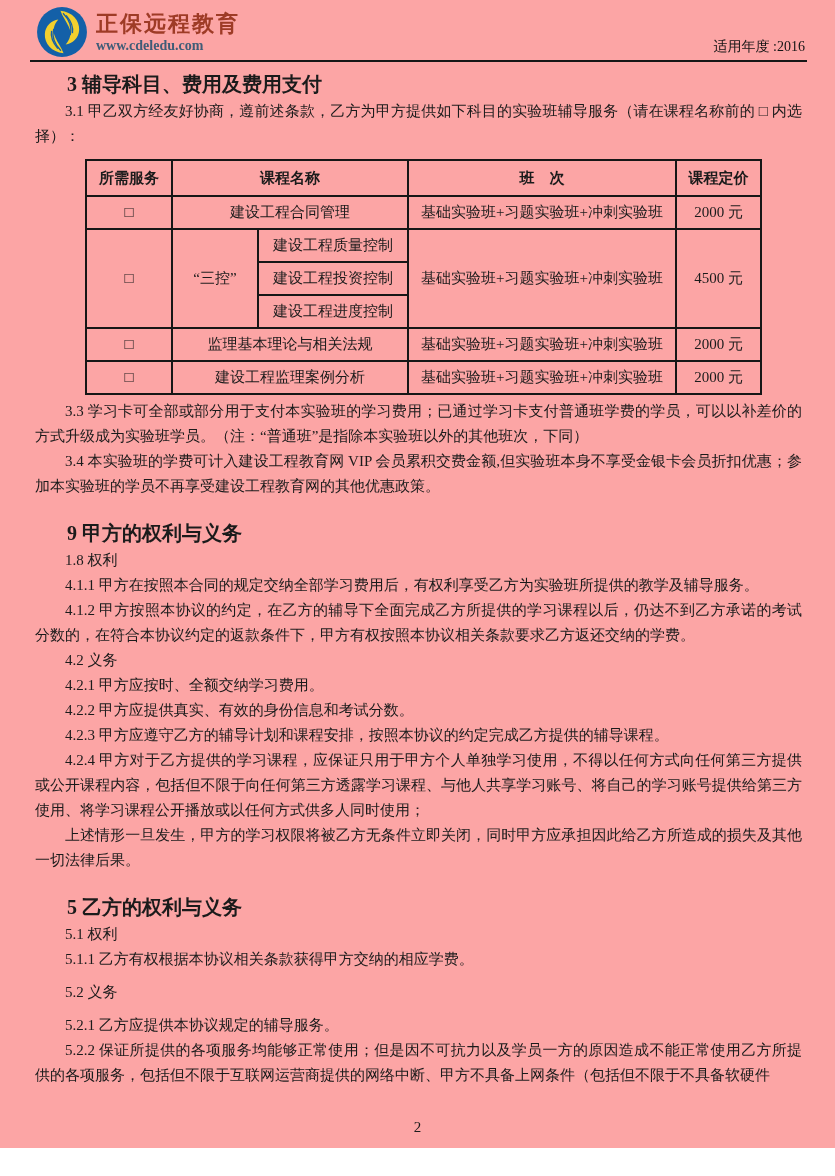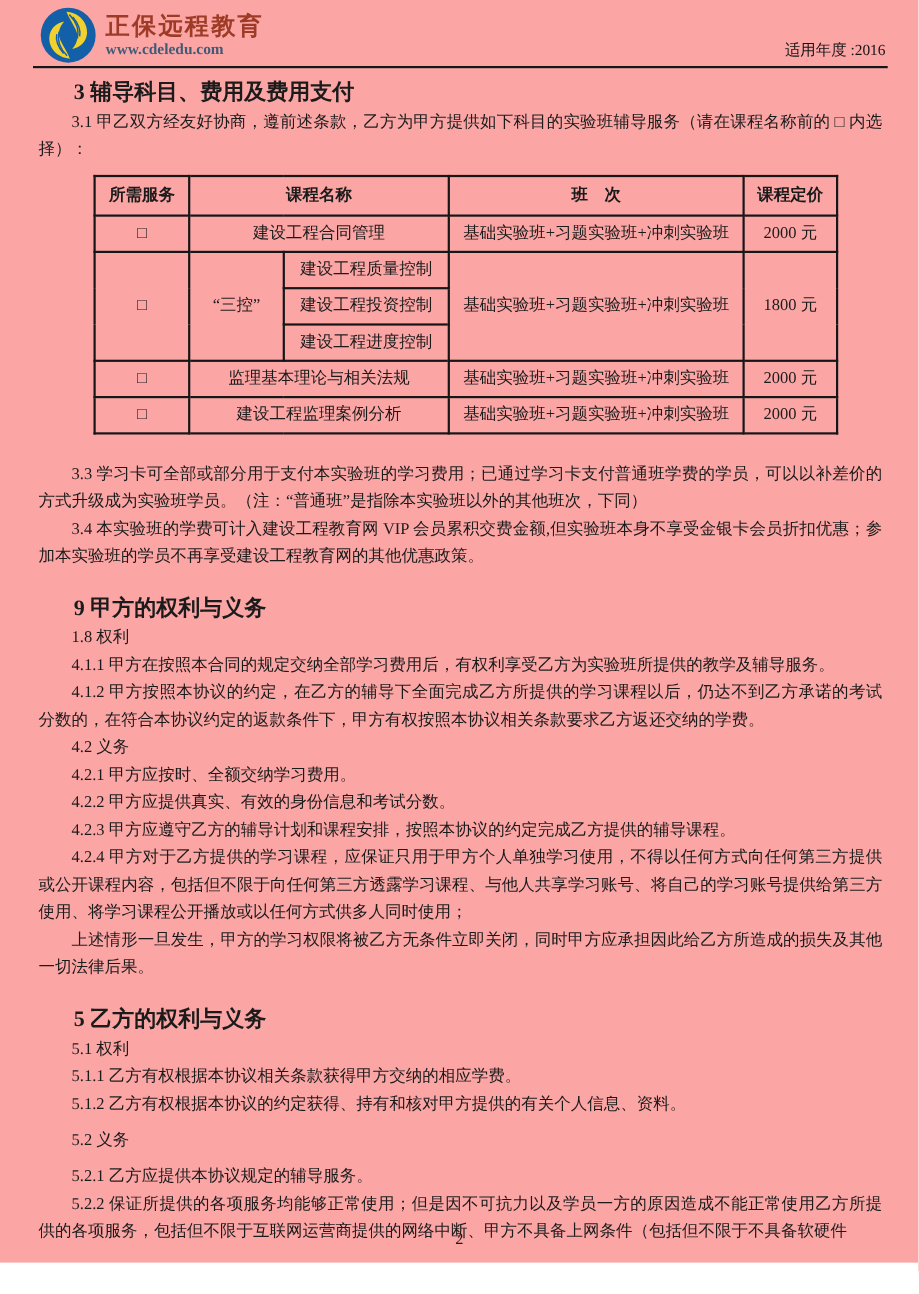--- a/index.html
+++ b/index.html
@@ -51,21 +51,21 @@
     margin: 4px 0 2px 0;
     text-indent: 1.6em;
   }
   .h-gap { margin-top: 22px; }
   .p { margin: 0; text-indent: 2em; text-align: justify; }
   .p-gap-sm { margin-top: 8px; }
 
   
   table.course {
     border-collapse: collapse;
-    margin: 10px 0 24px 50px;
+    margin: 10px 0 4px 50px;
     table-layout: fixed;
     font-size: 15px;
   }
   table.course th, table.course td {
     border: 2px solid #161616;
     text-align: center;
     vertical-align: middle;
     padding: 3px 4px;
     overflow: hidden;
   }
@@ -136,21 +136,21 @@
         <td class="chk">□</td>
         <td colspan="2">建设工程合同管理</td>
         <td>基础实验班+习题实验班+冲刺实验班</td>
         <td>2000 元</td>
       </tr>
       <tr>
         <td class="chk" rowspan="3">□</td>
         <td rowspan="3">“三控”</td>
         <td class="sub">建设工程质量控制</td>
         <td rowspan="3">基础实验班+习题实验班+冲刺实验班</td>
-        <td rowspan="3">1800 元</td>
+        <td rowspan="3">4500 元</td>
       </tr>
       <tr>
         <td class="sub">建设工程投资控制</td>
       </tr>
       <tr>
         <td class="sub">建设工程进度控制</td>
       </tr>
       <tr>
         <td class="chk">□</td>
         <td colspan="2">监理基本理论与相关法规</td>
@@ -176,21 +176,20 @@
     <p class="p">4.2 义务</p>
     <p class="p">4.2.1 甲方应按时、全额交纳学习费用。</p>
     <p class="p">4.2.2 甲方应提供真实、有效的身份信息和考试分数。</p>
     <p class="p">4.2.3 甲方应遵守乙方的辅导计划和课程安排，按照本协议的约定完成乙方提供的辅导课程。</p>
     <p class="p">4.2.4 甲方对于乙方提供的学习课程，应保证只用于甲方个人单独学习使用，不得以任何方式向任何第三方提供或公开课程内容，包括但不限于向任何第三方透露学习课程、与他人共享学习账号、将自己的学习账号提供给第三方使用、将学习课程公开播放或以任何方式供多人同时使用；</p>
     <p class="p">上述情形一旦发生，甲方的学习权限将被乙方无条件立即关闭，同时甲方应承担因此给乙方所造成的损失及其他一切法律后果。</p>
 
     <div class="h-num h-gap">5 乙方的权利与义务</div>
     <p class="p">5.1 权利</p>
     <p class="p">5.1.1 乙方有权根据本协议相关条款获得甲方交纳的相应学费。</p>
-    <p class="p">5.1.2 乙方有权根据本协议的约定获得、持有和核对甲方提供的有关个人信息、资料。</p>
     <p class="p p-gap-sm">5.2 义务</p>
     <p class="p p-gap-sm">5.2.1 乙方应提供本协议规定的辅导服务。</p>
     <p class="p">5.2.2 保证所提供的各项服务均能够正常使用；但是因不可抗力以及学员一方的原因造成不能正常使用乙方所提供的各项服务，包括但不限于互联网运营商提供的网络中断、甲方不具备上网条件（包括但不限于不具备软硬件</p>
 
   </div>
 
   <div class="foot">
     <span>2</span>
   </div>
 

